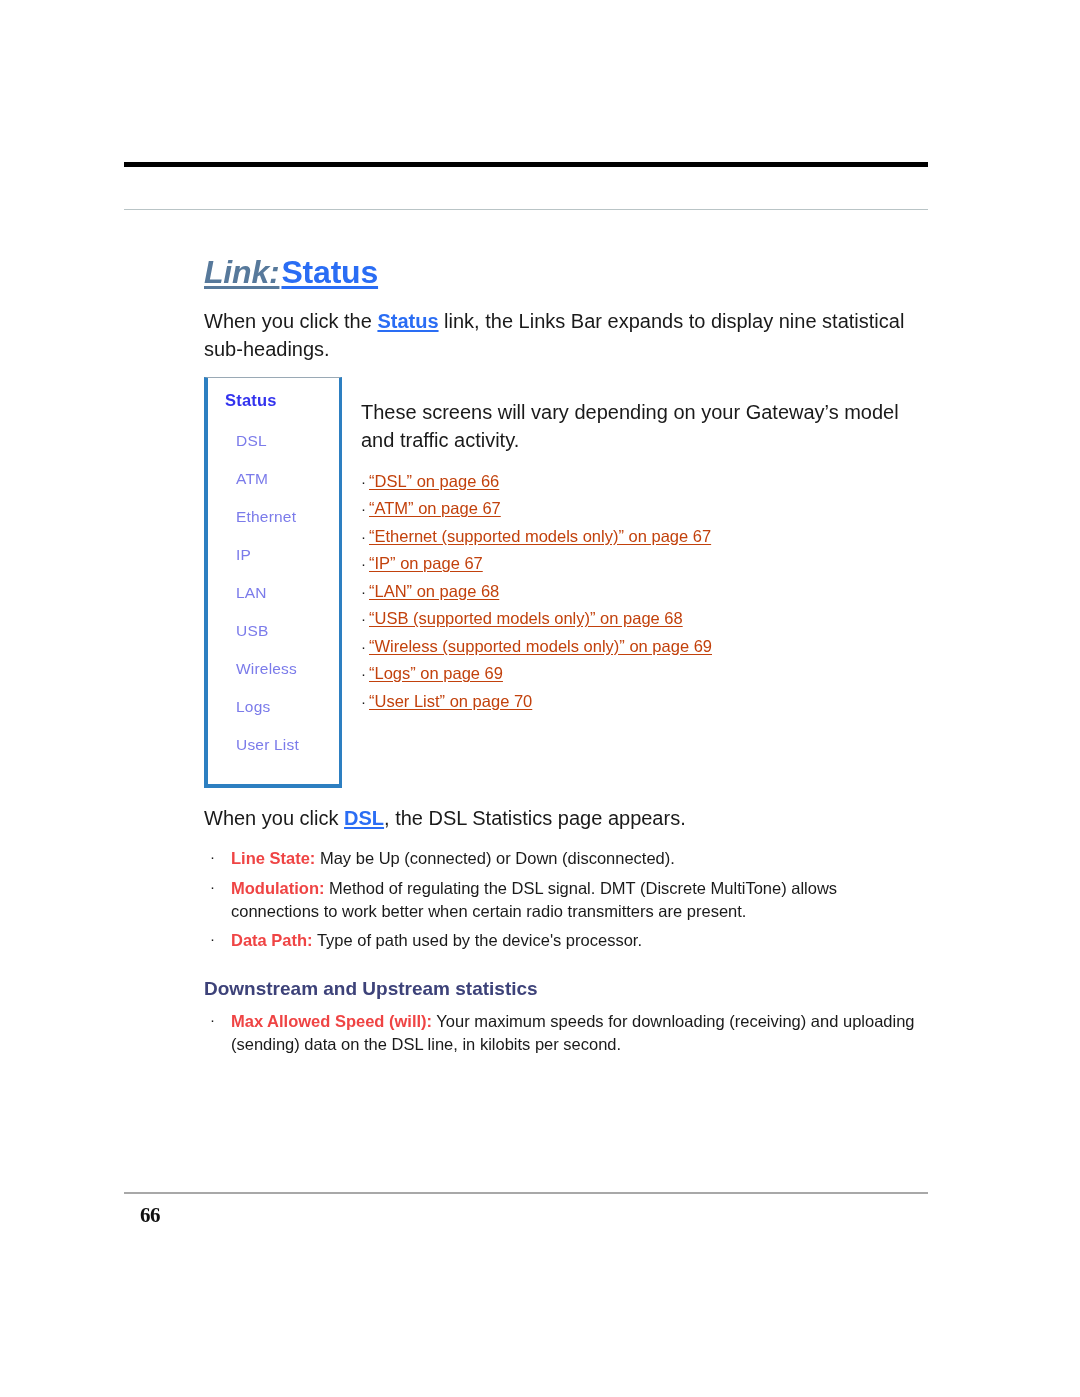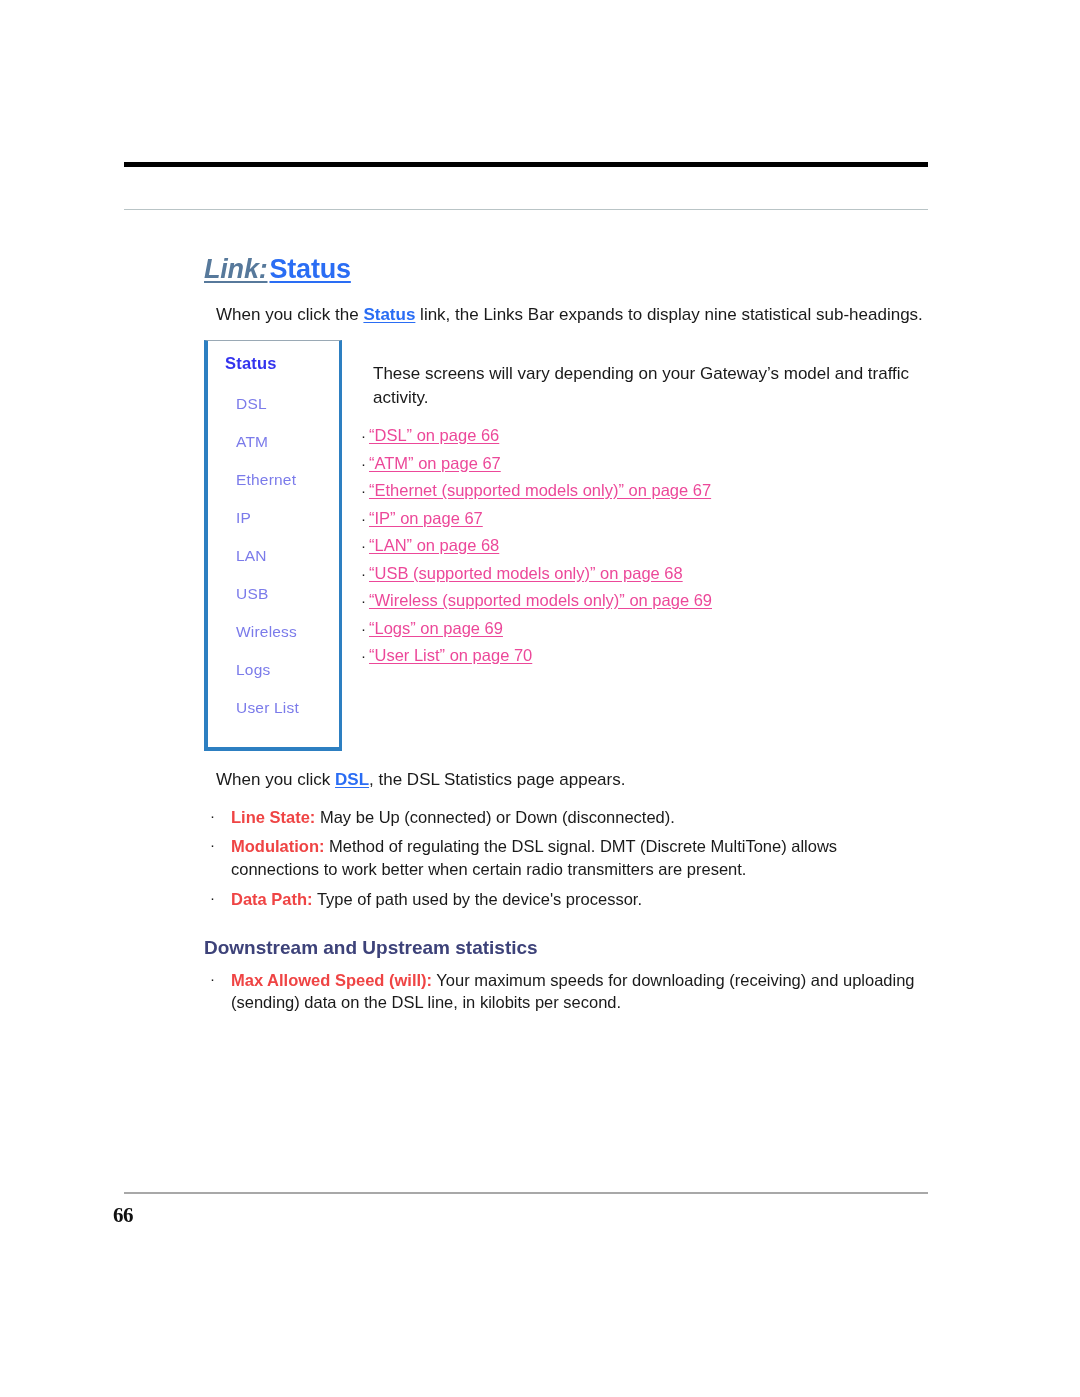--- a/index.html
+++ b/index.html
@@ -43,63 +43,63 @@
   .rule-footer {
     position: absolute;
     left: 124px;
     top: 1192px;
     width: 804px;
     height: 2px;
     background: #a8a8a8;
   }
   .page-number {
     position: absolute;
-    left: 113px;
+    left: 140px;
     top: 1203px;
     font-family: "Liberation Serif", serif;
     font-weight: bold;
     font-size: 21px;
     letter-spacing: -0.5px;
     color: #111111;
   }
 
   
   .content {
     position: absolute;
     left: 204px;
     top: 255px;
     width: 724px;
   }
 
   
   h1.doc-title {
     margin: 0 0 18px 0;
-    font-size: 27px;
+    font-size: 32px;
     font-weight: bold;
     line-height: 1.1;
     letter-spacing: -0.2px;
   }
   h1.doc-title .part-link {
     color: #57799b;
     font-style: italic;
     text-decoration: underline;
     text-underline-offset: 3px;
   }
   h1.doc-title .part-status {
     color: #2a6df4;
     font-style: normal;
     text-decoration: underline;
     text-underline-offset: 3px;
     margin-left: 2px;
   }
 
   
   p.body {
-    margin: 0 0 14px 12px;
-    font-size: 17px;
+    margin: 0 0 14px 0;
+    font-size: 20px;
     line-height: 1.38;
     color: #1a1a1a;
   }
   .inline-link {
     color: #2a6df4;
     font-weight: bold;
     text-decoration: underline;
     text-underline-offset: 2px;
   }
 
@@ -161,21 +161,21 @@
     margin-bottom: 11px;
     white-space: nowrap;
   }
   ul.link-list li .bullet {
     color: #1a1a1a;
     font-size: 15px;
     margin-right: 3px;
   }
   ul.link-list li a,
   ul.link-list li .xref {
-    color: #ec4899;
+    color: #c2410c;
     text-decoration: underline;
     text-underline-offset: 2px;
   }
 
   
   h2.section {
     margin: 18px 0 12px 0;
     font-size: 21px;
     font-weight: bold;
     color: #3d4279;

